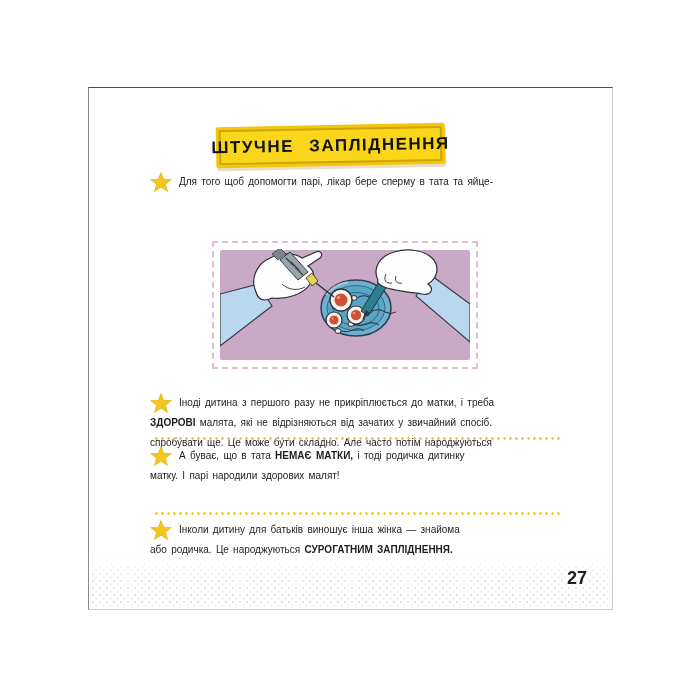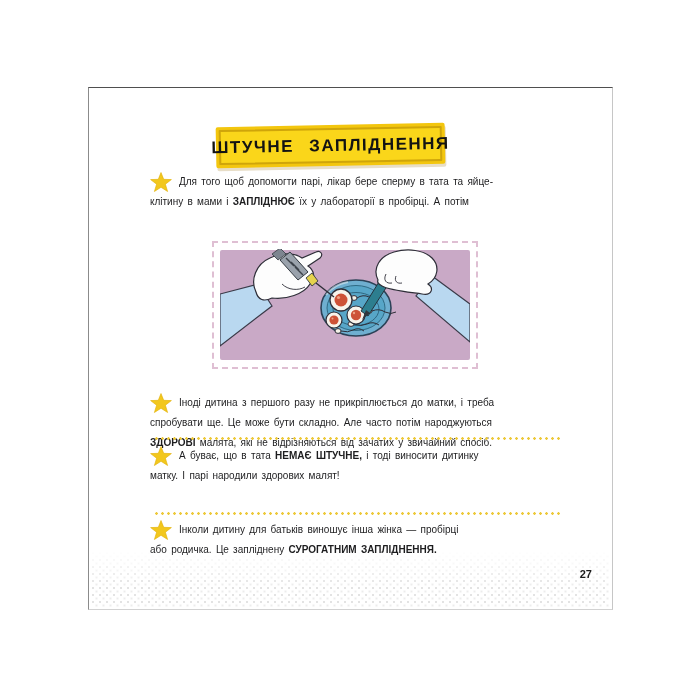--- a/index.html
+++ b/index.html
@@ -34,40 +34,39 @@
          background:#ffffff;border:2px dashed #dfbfd3;padding:6px;}
   .illus svg{display:block;width:250px;height:112px;}
   
   .halftone{position:absolute;left:2px;bottom:2px;width:519px;height:56px;
      background-image:
        radial-gradient(circle at 2px 2px, rgba(176,176,176,.38) 1.1px, rgba(0,0,0,0) 1.45px),
        radial-gradient(circle at 2px 2px, rgba(176,176,176,.25) 1.1px, rgba(0,0,0,0) 1.45px);
      background-size:7px 7px,7px 7px;background-position:0 0,3.5px 3.5px;
      -webkit-mask-image:linear-gradient(to top, rgba(0,0,0,.95) 35%, rgba(0,0,0,0));
      mask-image:linear-gradient(to top, rgba(0,0,0,.95) 35%, rgba(0,0,0,0));}
-  .pagenum{position:absolute;left:473px;top:480px;width:30px;text-align:right;
-     font-size:11px;font-weight:700;color:#1e1e1e;}
+  .pagenum{position:absolute;left:473px;top:480px;width:30px;text-align:center;
+     font-size:18px;font-weight:700;color:#1e1e1e;}
 </style>
 </head>
 <body>
 
 <div class="page">
 
   <div class="banner">
     <div class="banner-inner">
       <span>ШТУЧНЕ ЗАПЛІДНЕННЯ</span>
     </div>
   </div>
 
   <div class="para" style="top:84px;">
     <svg class="star" viewBox="0 0 22 21">
       <path d="M11 0.5 L13.7 7.3 L21.4 7.6 L15.4 12.2 L17.6 19.5 L11 15.3 L4.4 19.5 L6.6 12.2 L0.6 7.6 L8.3 7.3 Z" fill="#f2c71d" stroke="#e0ae00" stroke-width="0.6"></path>
     </svg>
   <div class="tline first"><span>Для того щоб допомогти парі, лікар бере сперму в тата та яйце-</span></div>
-      <div class="tline"><span>клітину в мами і </span><span class="b">ЗАПЛІДНЮЄ</span><span> їх у лабораторії в пробірці. А потім</span></div>
     </div>
 
   <div class="illus">
     <svg viewBox="0 0 250 110">
 
       <rect x="0" y="0" width="250" height="110" rx="2" fill="#c9a9c6"></rect>
 
       <g>
         <ellipse cx="136" cy="58" rx="35" ry="28" fill="#6fafd0" stroke="#2c4257" stroke-width="1.6"></ellipse>
         <ellipse cx="136" cy="58" rx="29" ry="22.5" fill="#57a6c8" stroke="#2f6b85" stroke-width="1"></ellipse>
@@ -126,40 +125,40 @@
         <polygon points="86,28 92,23 98,31 92,36" fill="#e6d34e" stroke="#333a42" stroke-width="0.9"></polygon>
       </g>
     </svg>
   </div>
 
   <div class="para" style="top:305px;">
     <svg class="star" viewBox="0 0 22 21">
       <path d="M11 0.5 L13.7 7.3 L21.4 7.6 L15.4 12.2 L17.6 19.5 L11 15.3 L4.4 19.5 L6.6 12.2 L0.6 7.6 L8.3 7.3 Z" fill="#f2c71d" stroke="#e0ae00" stroke-width="0.6"></path>
     </svg>
   <div class="tline first"><span>Іноді дитина з першого разу не прикріплюється до матки, і треба</span></div>
+      <div class="tline"><span class="b">ЗДОРОВІ</span><span> малята, які не відрізняються від зачатих у звичайний спосіб.</span></div>
       <div class="tline"><span>спробувати ще. Це може бути складно. Але часто потім народжуються</span></div>
-      <div class="tline"><span class="b">ЗДОРОВІ</span><span> малята, які не відрізняються від зачатих у звичайний спосіб.</span></div>
     </div>
 
   <div class="divider" style="top:349px;"></div>
 
   <div class="para" style="top:358px;">
     <svg class="star" viewBox="0 0 22 21">
       <path d="M11 0.5 L13.7 7.3 L21.4 7.6 L15.4 12.2 L17.6 19.5 L11 15.3 L4.4 19.5 L6.6 12.2 L0.6 7.6 L8.3 7.3 Z" fill="#f2c71d" stroke="#e0ae00" stroke-width="0.6"></path>
     </svg>
-  <div class="tline first"><span>А буває, що в тата </span><span class="b">НЕМАЄ ШТУЧНЕ,</span><span> і тоді виносити дитинку</span></div>
+  <div class="tline first"><span>А буває, що в тата </span><span class="b">НЕМАЄ МАТКИ,</span><span> і тоді родичка дитинку</span></div>
       <div class="tline"><span>матку. І парі народили здорових малят!</span></div>
     </div>
 
   <div class="divider" style="top:424px;"></div>
 
   <div class="para" style="top:432px;">
     <svg class="star" viewBox="0 0 22 21">
       <path d="M11 0.5 L13.7 7.3 L21.4 7.6 L15.4 12.2 L17.6 19.5 L11 15.3 L4.4 19.5 L6.6 12.2 L0.6 7.6 L8.3 7.3 Z" fill="#f2c71d" stroke="#e0ae00" stroke-width="0.6"></path>
     </svg>
-  <div class="tline first"><span>Інколи дитину для батьків виношує інша жінка — пробірці</span></div>
-      <div class="tline"><span>або родичка. Це запліднену </span><span class="b">СУРОГАТНИМ ЗАПЛІДНЕННЯ.</span></div>
+  <div class="tline first"><span>Інколи дитину для батьків виношує інша жінка — знайома</span></div>
+      <div class="tline"><span>або родичка. Це народжуються </span><span class="b">СУРОГАТНИМ ЗАПЛІДНЕННЯ.</span></div>
     </div>
 
   <div class="halftone"></div>
 
   <div class="pagenum">27</div>
 </div>
 
 </body></html>

